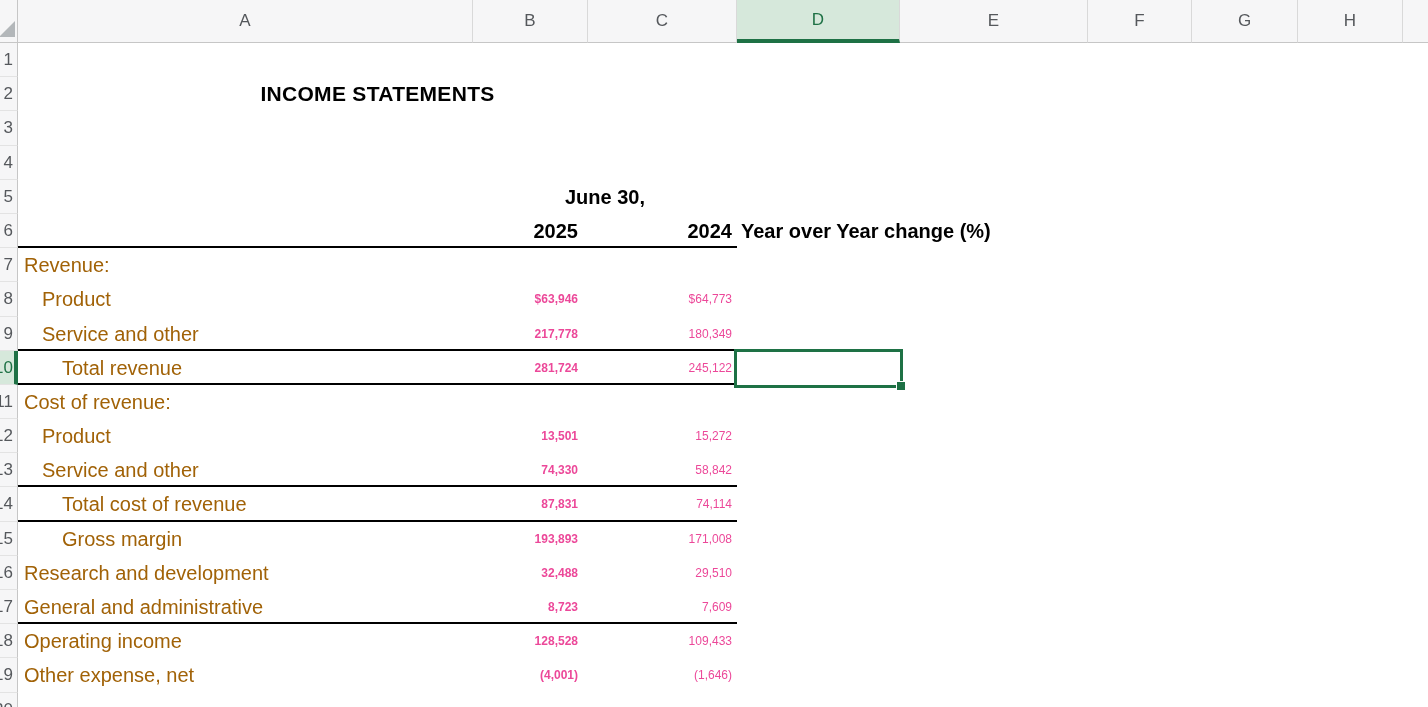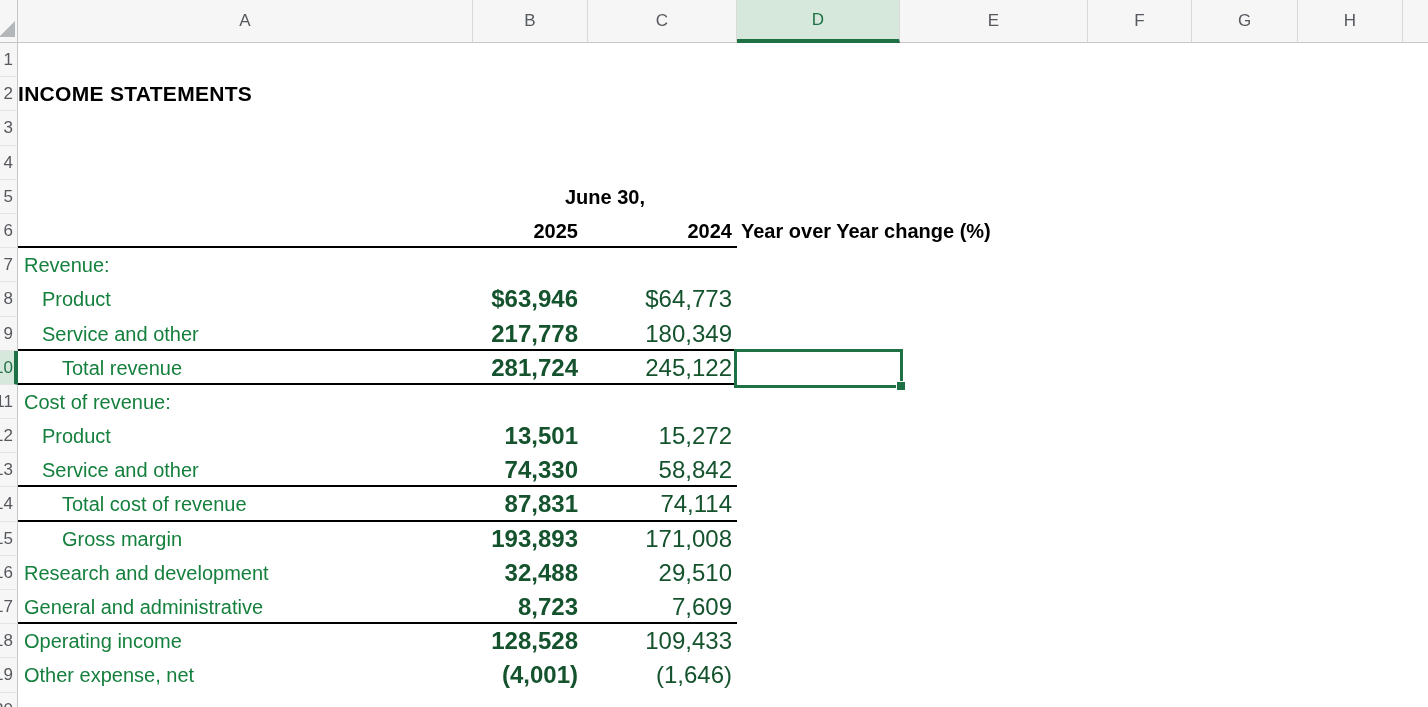--- a/index.html
+++ b/index.html
@@ -27,28 +27,28 @@
     font-size:17px;line-height:33px;border-right:1px solid #c6c6c6;border-bottom:1px solid #e3e3e3;
     direction:rtl;overflow:hidden;white-space:nowrap;padding-right:4px;}
   .rh.sel{background:var(--greenlight);color:var(--green);
     border-right:4px solid var(--green);padding-right:1px;}
   
   .bodyarea{position:absolute;left:18px;top:43px;width:1410px;height:664px;background:#fff;overflow:hidden;}
   .r{height:34.2px;position:relative;}
   .abc{position:absolute;left:0;top:0;width:719px;height:100%;box-sizing:border-box;}
   .abc.bb{border-bottom:2.5px solid #000;}
   .lab{position:absolute;left:0;top:0;height:100%;line-height:34.2px;font-size:20px;
-    color:#15803d;white-space:nowrap;}
+    color:#a16207;white-space:nowrap;}
   .ind0{padding-left:6px;} .ind1{padding-left:24px;} .ind2{padding-left:44px;}
   .vB,.vC{position:absolute;top:0;height:100%;box-sizing:border-box;text-align:right;
-    line-height:34.2px;font-size:24px;color:#14532d;}
+    line-height:34.2px;font-size:12px;color:#ec4899;}
   .vB{left:455px;width:115px;padding-right:10px;font-weight:700;}
   .vC{left:570px;width:149px;padding-right:5px;font-weight:400;}
   
-  .titleCell{position:absolute;left:0;top:34.2px;width:719px;height:34.2px;text-align:left;
+  .titleCell{position:absolute;left:0;top:34.2px;width:719px;height:34.2px;text-align:center;
     font-weight:700;font-size:21px;line-height:34.2px;letter-spacing:.3px;}
   .pline{position:absolute;left:455px;width:264px;height:34.2px;text-align:center;
     font-weight:700;font-size:20px;line-height:34.2px;}
   .p1{top:102.6px;} .p2{top:136.8px;}
   .yr{position:absolute;top:171px;height:34.2px;box-sizing:border-box;text-align:right;
     font-weight:700;font-size:20px;line-height:34.2px;}
   .y25{left:455px;width:115px;padding-right:10px;}
   .y24{left:570px;width:149px;padding-right:5px;}
   .yoy{position:absolute;top:171px;left:723px;height:34.2px;font-weight:700;font-size:20px;
     line-height:34.2px;white-space:nowrap;}

